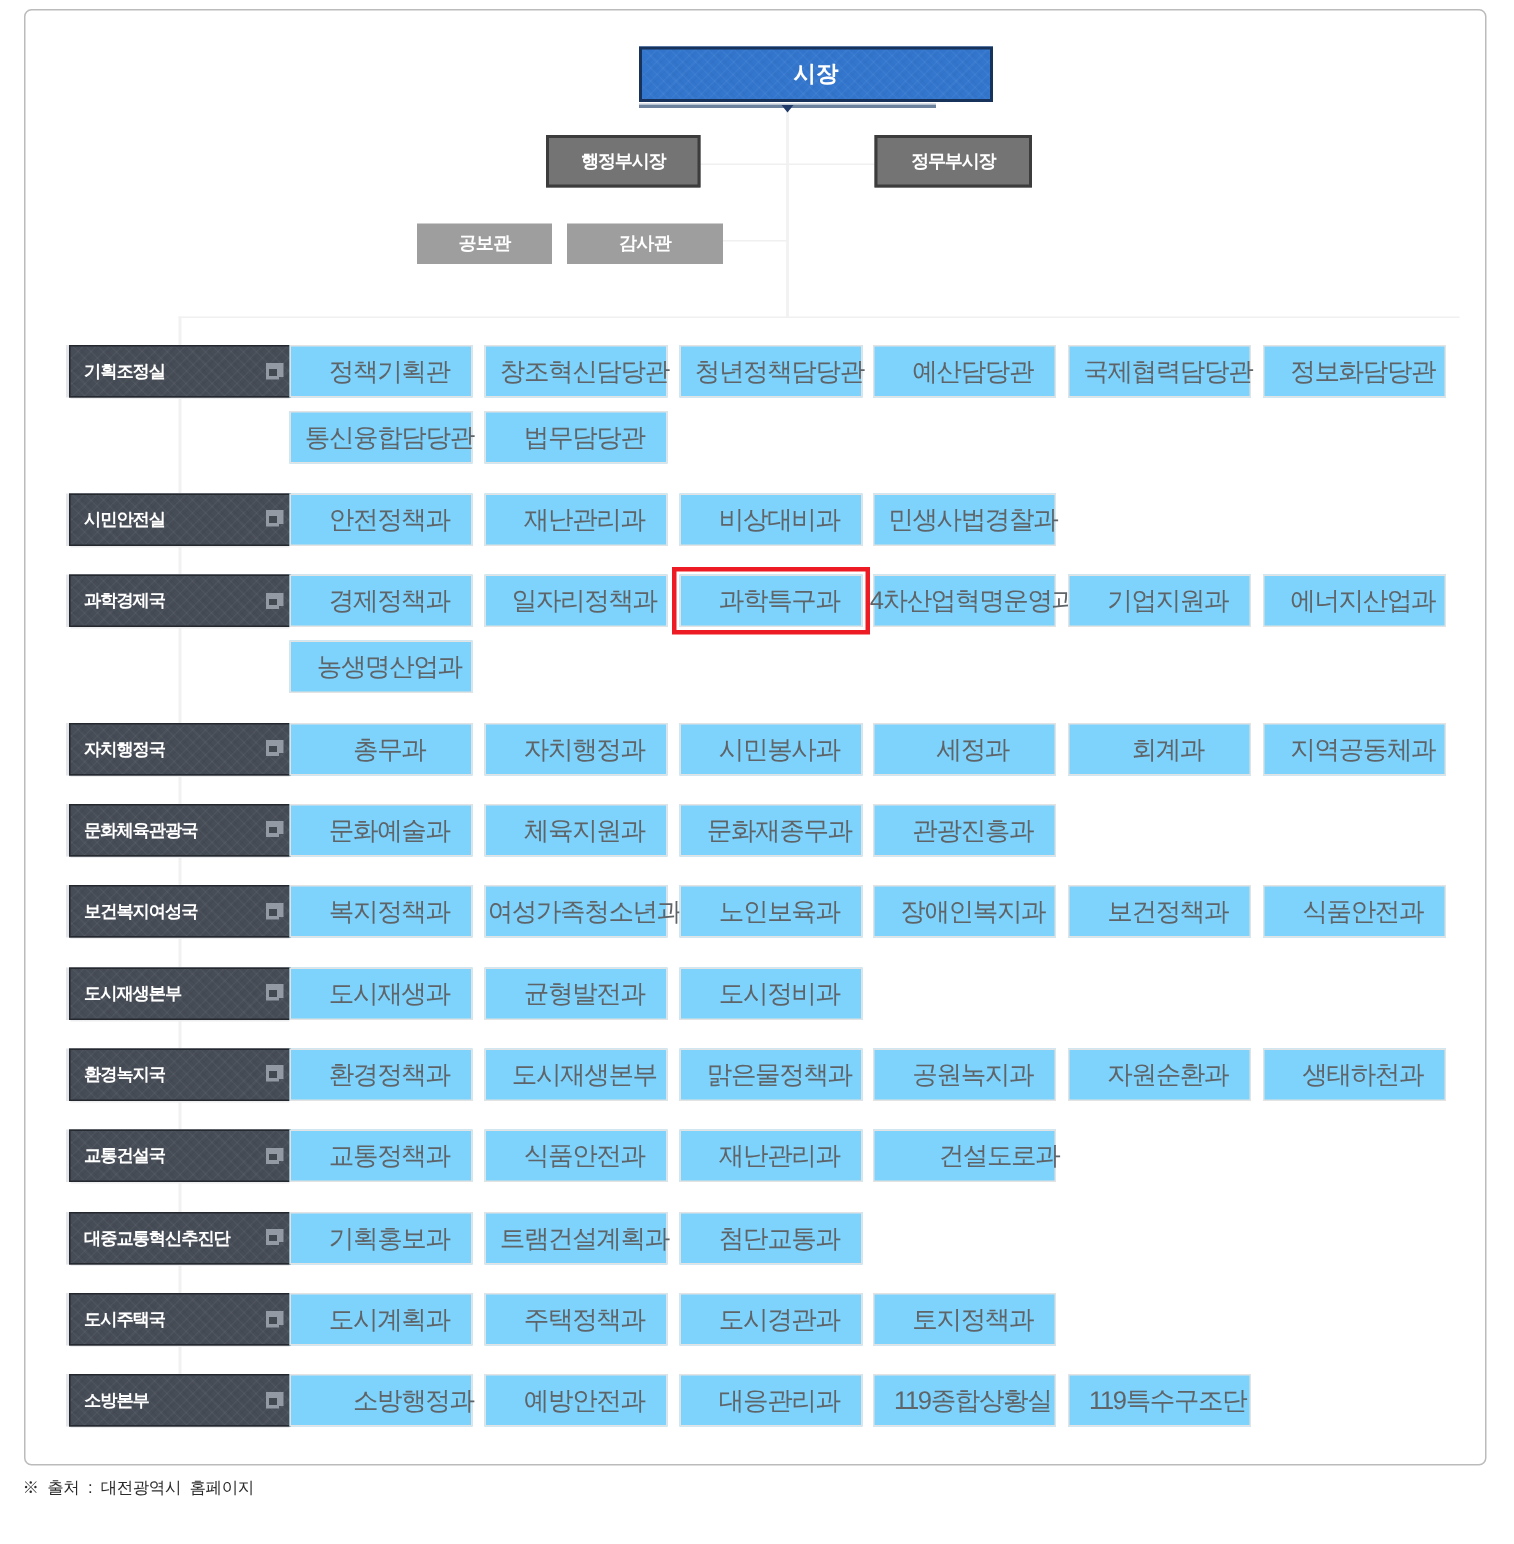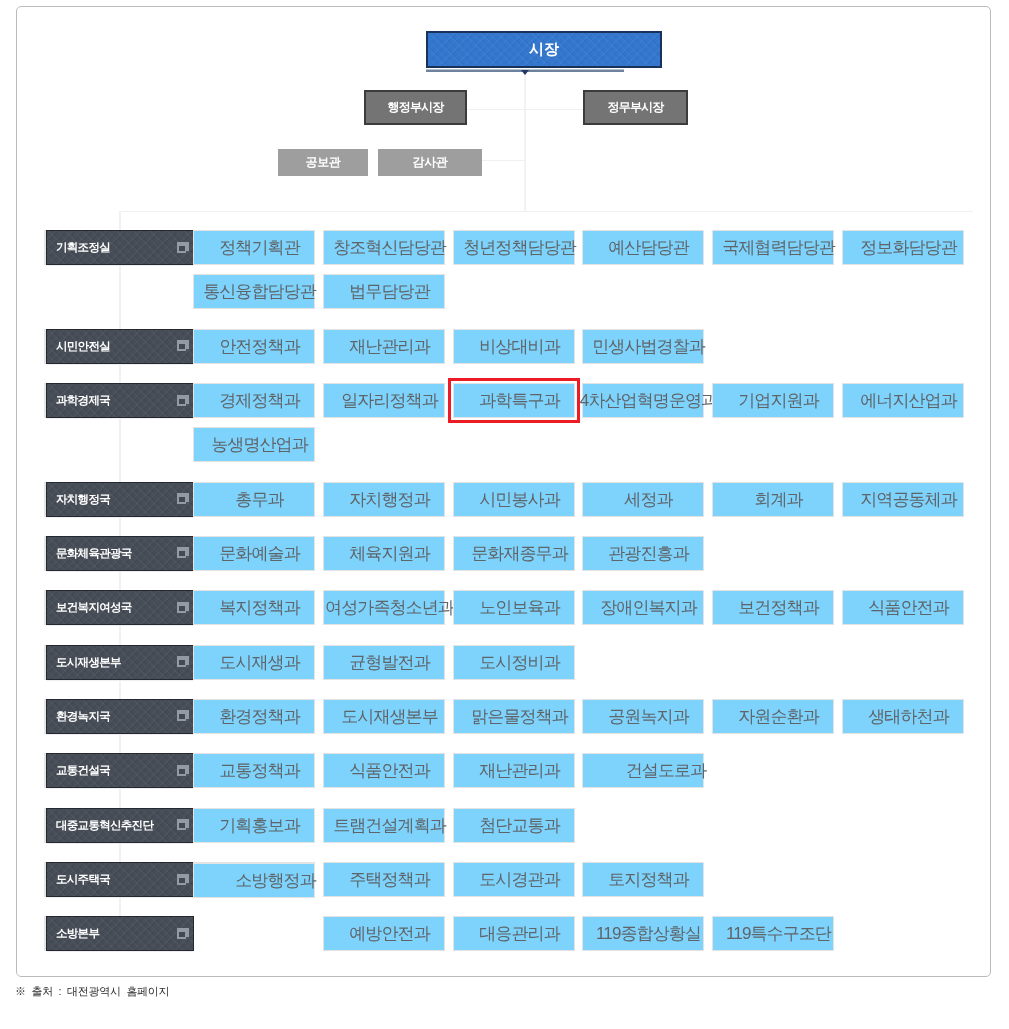--- a/index.html
+++ b/index.html
@@ -350,21 +350,21 @@
       <div class="cell" style="left: 582px; top: 862.1px;">
         <span>토지정책과</span>
       </div>
       <div class="grp-head hatch-dark" style="top: 916.47px;">
         <span class="lbl">소방본부</span>
         <span class="wicon"><svg width="12" height="11" viewBox="0 0 12 11" shape-rendering="crispEdges">
             <path d="M0 0h12v9H8.8v2H0z" fill="#949aa3"></path>
             <path d="M2 4.3h5.6v4.3H2z" fill="#434951"></path>
           </svg></span>
       </div>
-      <div class="cell" style="left: 193px; top: 863px; padding-left: 32px;">
+      <div class="cell" style="left: 193px; top: 916px; padding-left: 32px;">
         <span>소방행정과</span>
       </div>
       <div class="cell" style="left: 323px; top: 916.47px;">
         <span>예방안전과</span>
       </div>
       <div class="cell" style="left: 453px; top: 916.47px;">
         <span>대응관리과</span>
       </div>
       <div class="cell" style="left: 582px; top: 916.47px;">
         <span>119종합상황실</span>

